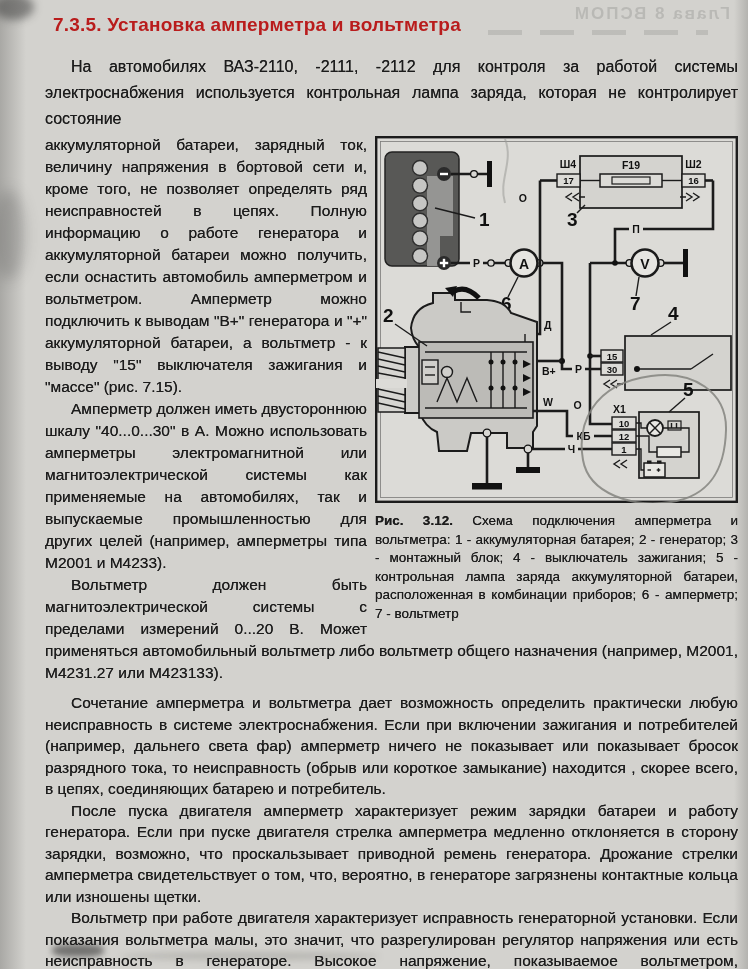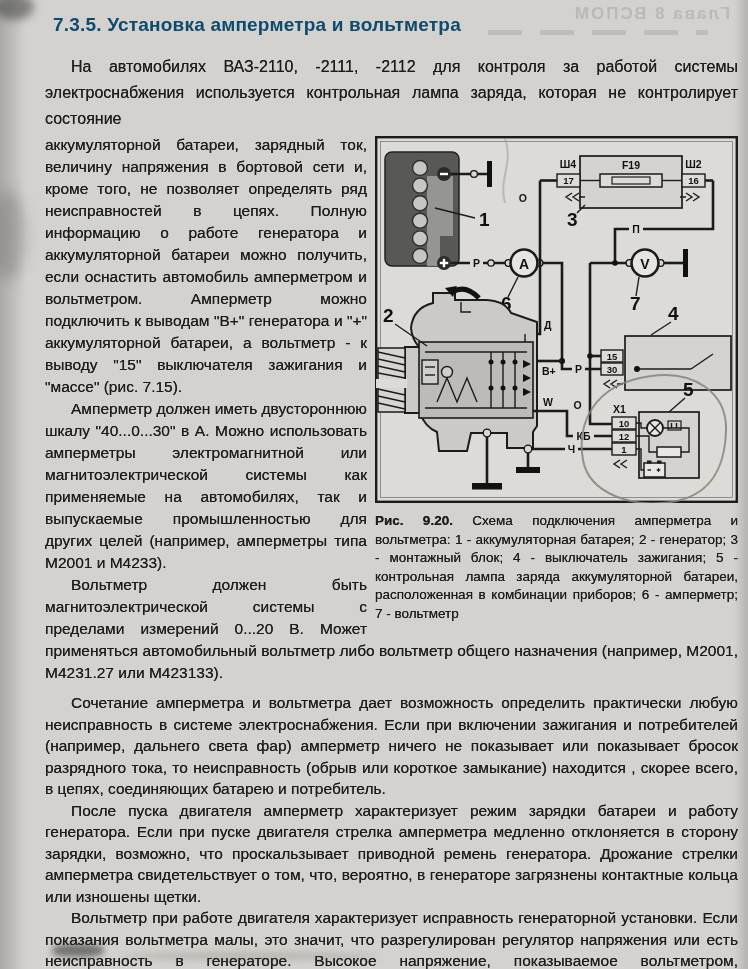--- a/index.html
+++ b/index.html
@@ -14,21 +14,21 @@
     background:linear-gradient(90deg,rgba(60,60,58,.28),rgba(60,60,58,0));
     pointer-events:none;z-index:5;
   }
   body::after{ 
     content:"";position:absolute;right:0;top:0;bottom:0;width:14px;
     background:linear-gradient(270deg,rgba(70,70,68,.22),rgba(70,70,68,0));
     pointer-events:none;z-index:5;
   }
   .content{padding:8px 10px 0 45px;position:relative;z-index:2;}
   h1.title{
-    font-size:19px;font-weight:bold;color:#0c4a6e;
+    font-size:19px;font-weight:bold;color:#b91c1c;
     margin:6px 0 18px 8px;letter-spacing:.2px;
   }
   p{margin:0;text-align:justify;color:#1c1c1c;text-shadow:0 0 .45px rgba(20,20,20,.85);}
   p.intro{font-size:16px;line-height:26px;text-indent:26px;margin-bottom:2px;}
   .figurebox{
     float:right;width:363px;margin:2px 0 4px 8px;position:relative;
   }
   .colp{font-size:15.5px;line-height:22px;}
   .colp.indent{text-indent:26px;}
   .caption{font-size:13.5px;line-height:18.5px;margin-top:5px;text-align:justify;}
@@ -282,21 +282,21 @@
           <line x1="272.5" y1="334" x2="276" y2="334" class="thin" stroke-width="1.2"></line>
           <line x1="283.5" y1="332.2" x2="283.5" y2="335.8" class="thin" stroke-width="1.2"></line>
           <line x1="281.7" y1="334" x2="285.3" y2="334" class="thin" stroke-width="1.2"></line>
         </g>
       </g>
       <path d="M276,240 C318,234 352,256 351,294 C350,332 336,360 296,366 C258,372 214,358 208,324 C202,290 216,248 276,240 Z" fill="none" stroke="#84847f" stroke-width="2" opacity=".85"></path>
       <line x1="310" y1="262" x2="294" y2="276" class="thin"></line>
       <text class="num" x="308" y="260">5</text>
     </svg>
 
-    <p class="caption"><b>Рис. 9.20.</b> <span>Схема подключения амперметра и вольтметра: 1 - аккумуляторная батарея; 2 - генератор; 3 - монтажный блок; 4 - выключатель зажигания; 5 - контрольная лампа заряда аккумуляторной батареи, расположенная в комбинации приборов; 6 - амперметр; 7 - вольтметр</span></p>
+    <p class="caption"><b>Рис. 3.12.</b> <span>Схема подключения амперметра и вольтметра: 1 - аккумуляторная батарея; 2 - генератор; 3 - монтажный блок; 4 - выключатель зажигания; 5 - контрольная лампа заряда аккумуляторной батареи, расположенная в комбинации приборов; 6 - амперметр; 7 - вольтметр</span></p>
   </div>
 
   <p class="colp">аккумуляторной батареи, зарядный ток, величину напряжения в бортовой сети и, кроме того, не позволяет определять ряд неисправностей в цепях. Полную информацию о работе генератора и аккумуляторной батареи можно получить, если оснастить автомобиль амперметром и вольтметром. Амперметр можно подключить к выводам "В+" генератора и "+" аккумуляторной батареи, а вольтметр - к выводу "15" выключателя зажигания и "массе" (рис. 7.15).</p>
   <p class="colp indent">Амперметр должен иметь двустороннюю шкалу "40...0...30" в А. Можно использовать амперметры электромагнитной или магнитоэлектрической системы как применяемые на автомобилях, так и выпускаемые промышленностью для других целей (например, амперметры типа М2001 и М4233).</p>
   <p class="colp indent">Вольтметр должен быть магнитоэлектрической системы с пределами измерений 0...20 В. Может применяться автомобильный вольтметр либо вольтметр общего назначения (например, М2001, М4231.27 или М423133).</p>
 
   <p class="botp first">Сочетание амперметра и вольтметра дает возможность определить практически любую неисправность в системе электроснабжения. Если при включении зажигания и потребителей (например, дальнего света фар) амперметр ничего не показывает или показывает бросок разрядного тока, то неисправность (обрыв или короткое замыкание) находится , скорее всего, в цепях, соединяющих батарею и потребитель.</p>
   <p class="botp">После пуска двигателя амперметр характеризует режим зарядки батареи и работу генератора. Если при пуске двигателя стрелка амперметра медленно отклоняется в сторону зарядки, возможно, что проскальзывает приводной ремень генератора. Дрожание стрелки амперметра свидетельствует о том, что, вероятно, в генераторе загрязнены контактные кольца или изношены щетки.</p>
   <p class="botp">Вольтметр при работе двигателя характеризует исправность генераторной установки. Если показания вольтметра малы, это значит, что разрегулирован регулятор напряжения или есть неисправность в генераторе. Высокое напряжение, показываемое вольтметром, свидетельствует о том, что неправильно отрегулирован регулятор напряжения или же нарушены соединения в цепи генератор - регулятор напряжения.</p>
 

